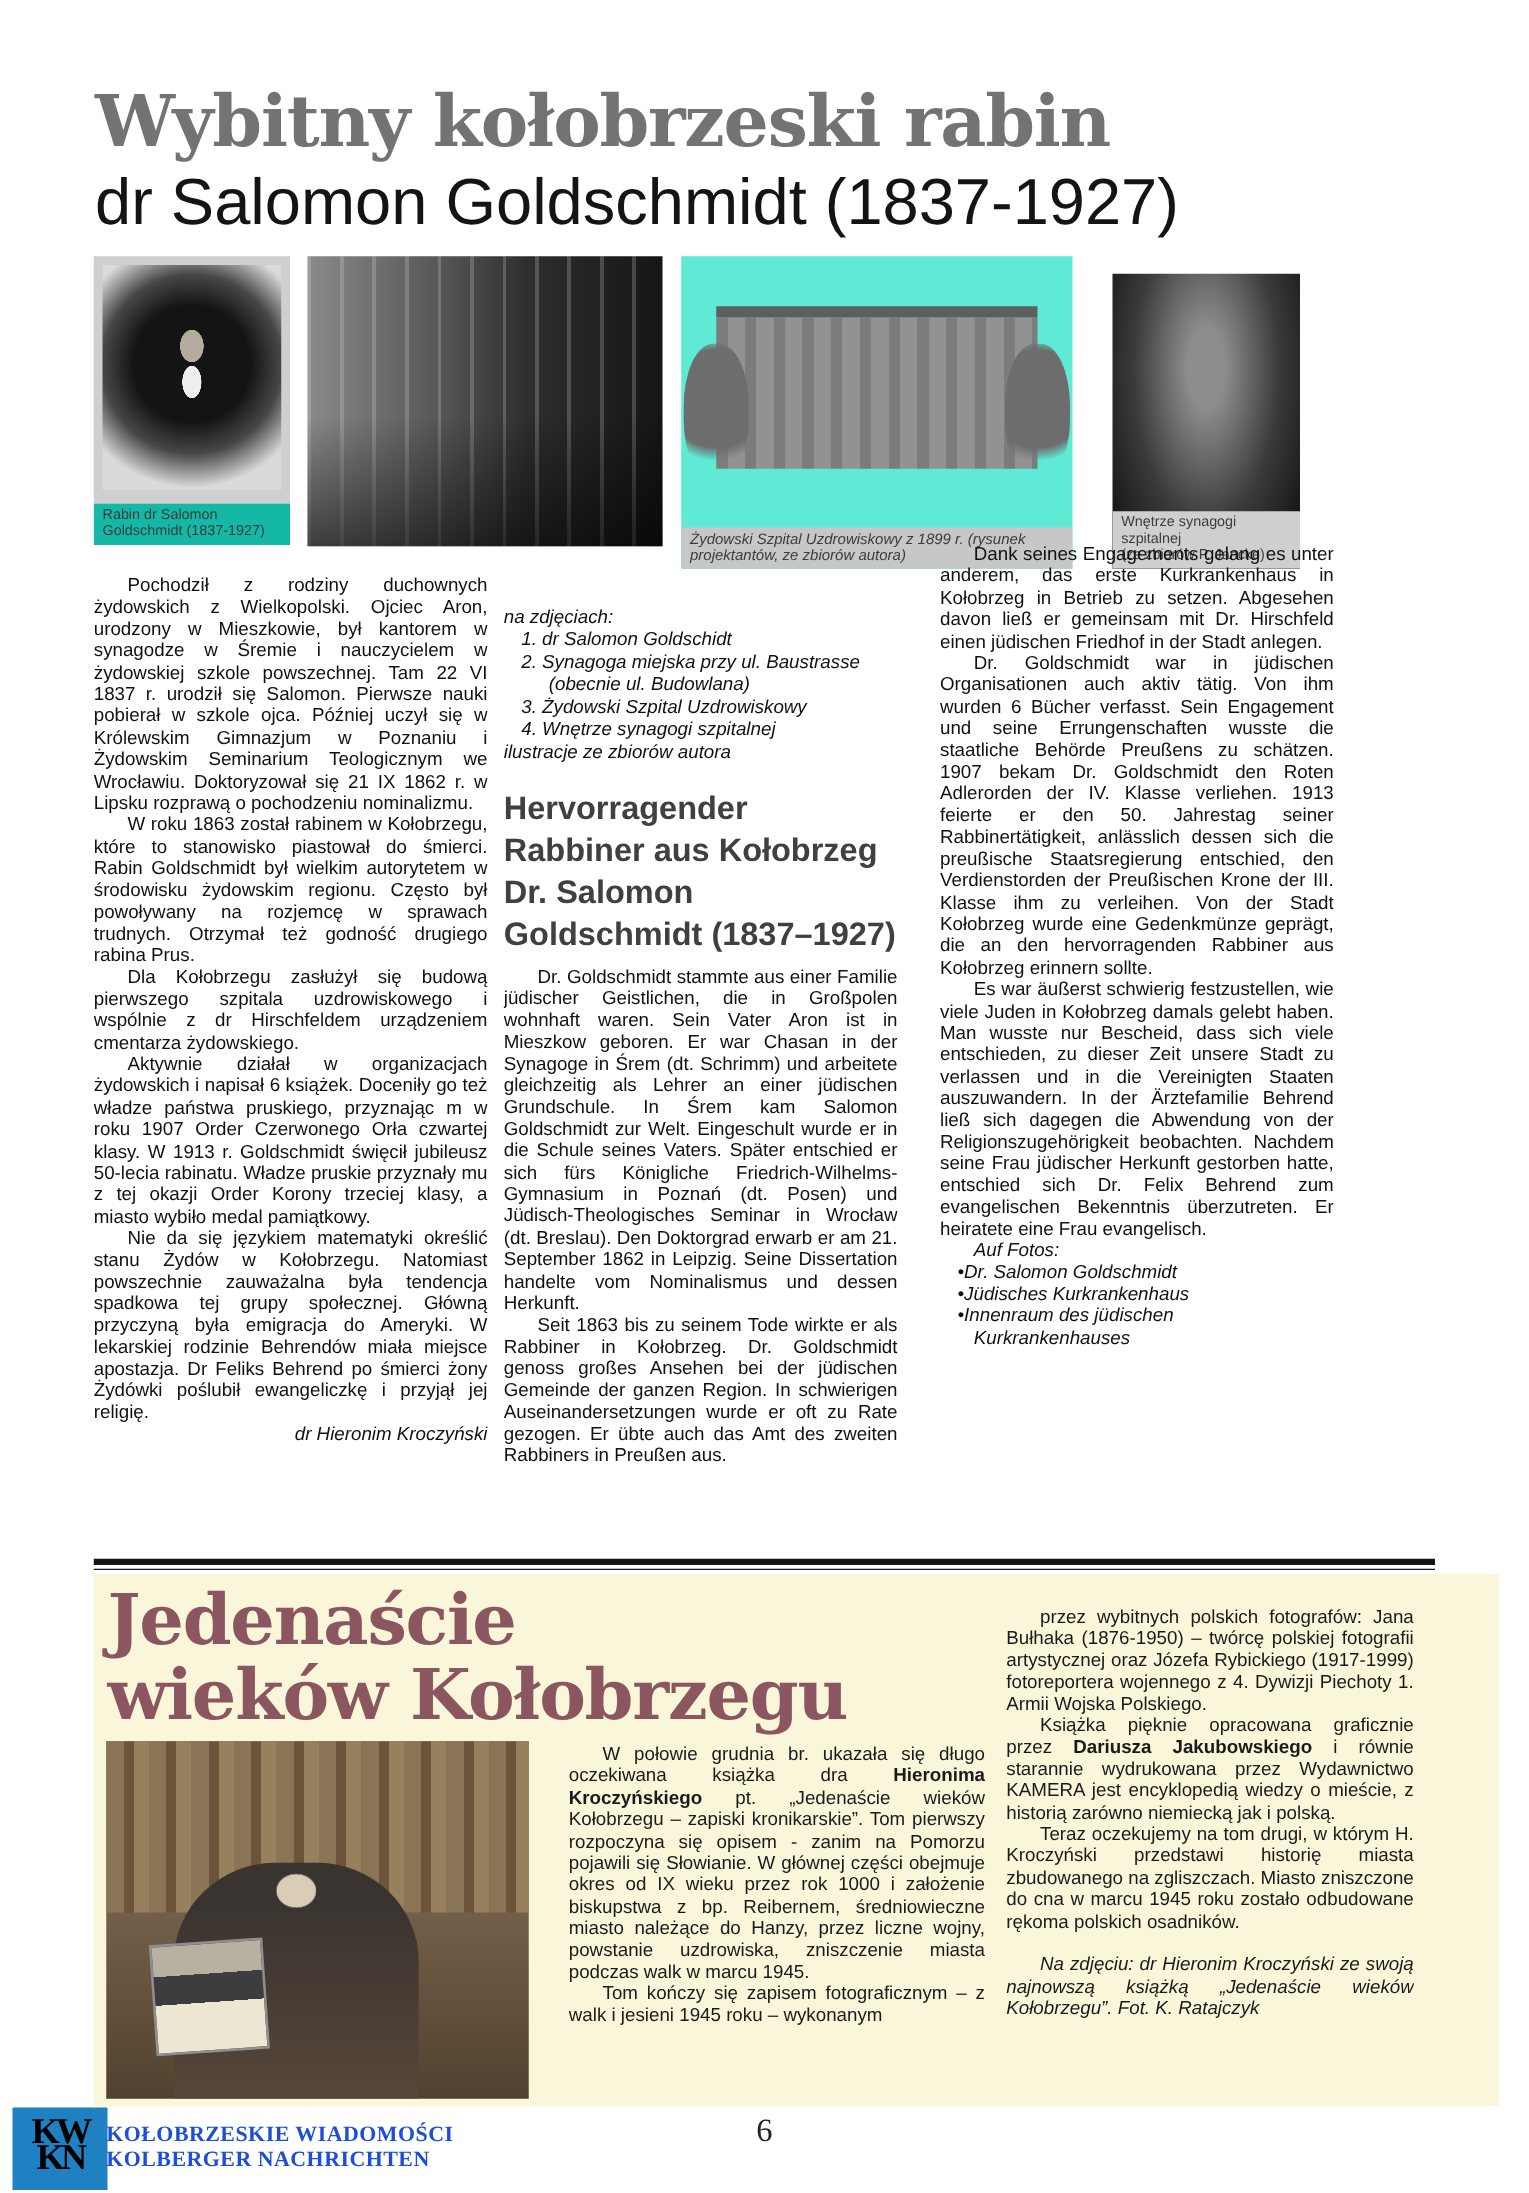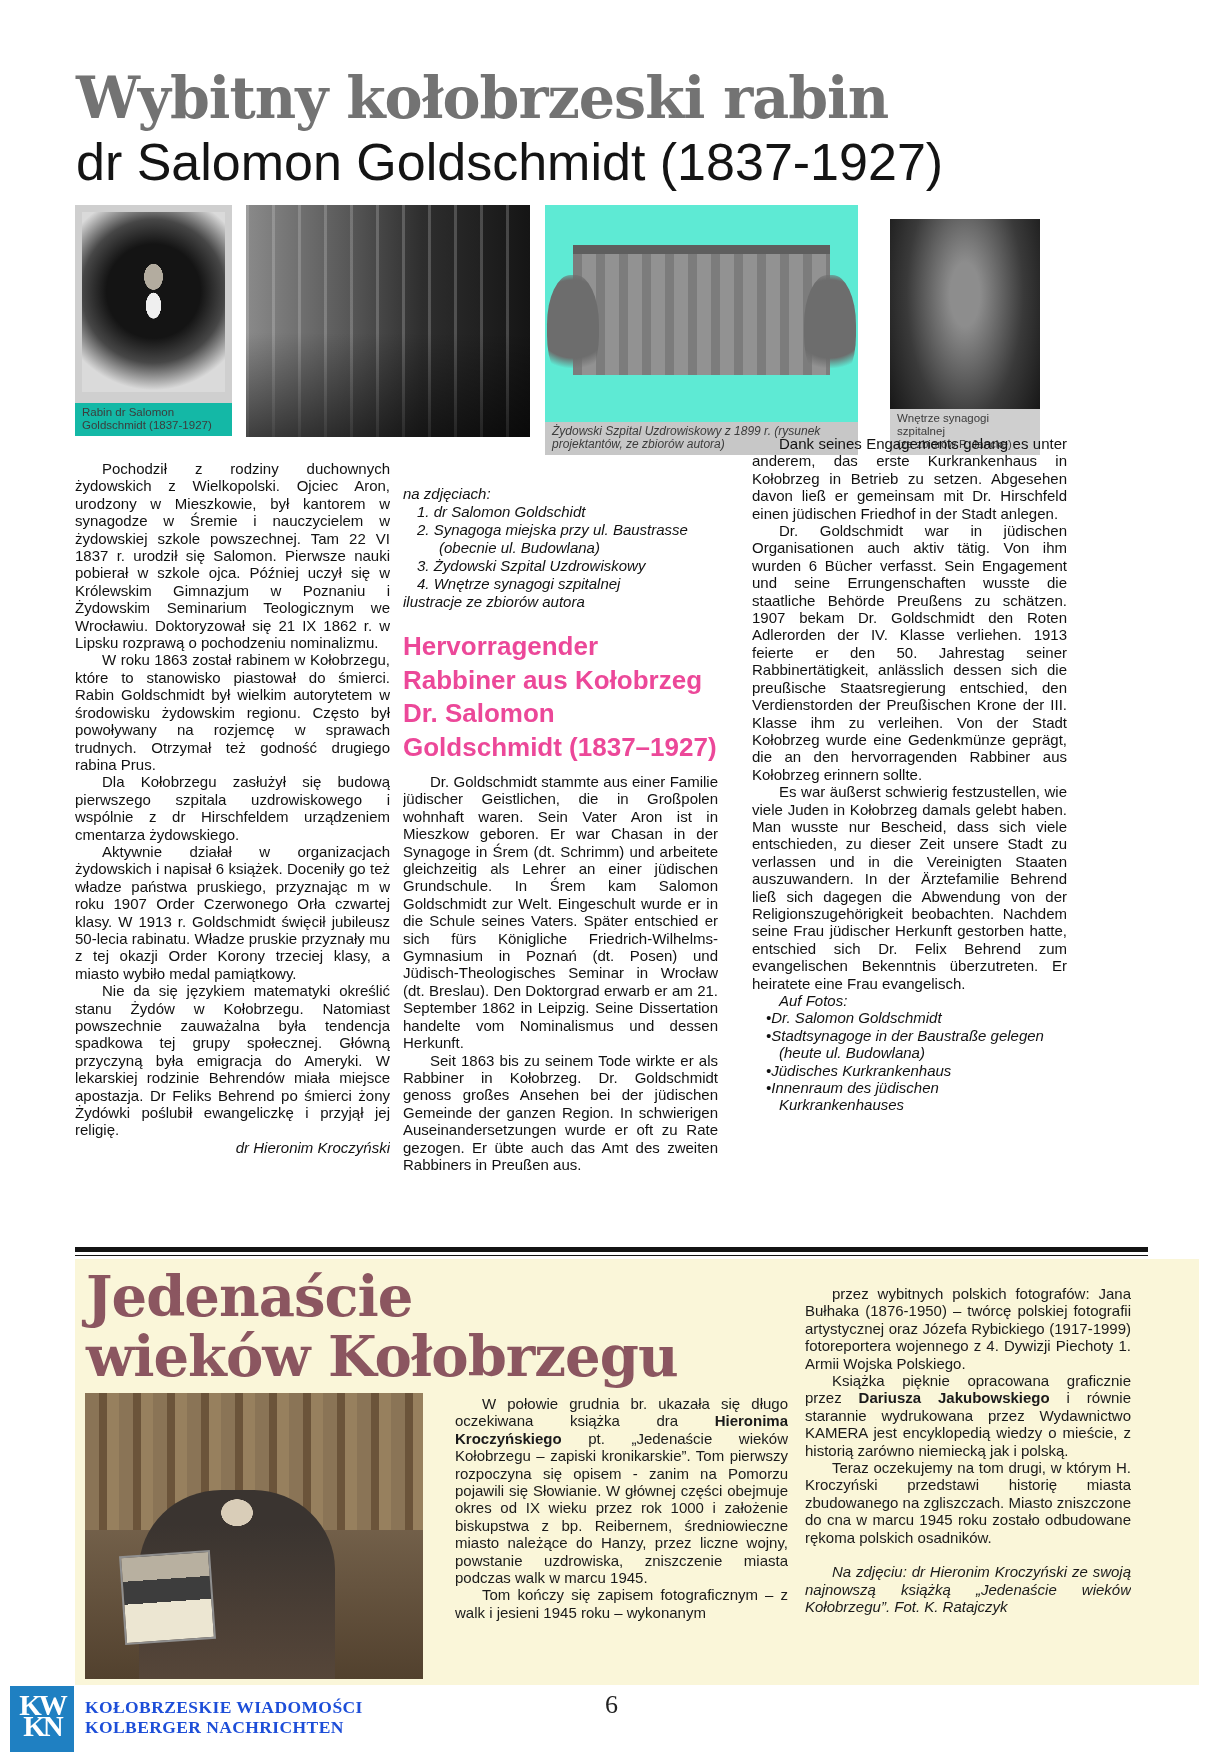--- a/index.html
+++ b/index.html
@@ -67,21 +67,21 @@
   }
   .col p { text-indent: 27px; }
   .c1 { left: 75px;  top: 460px; height: 697px; }
   .c2 { left: 403px; top: 485px; height: 690px; }
   .c3 { left: 731px; top: 435px; height: 692px; margin-left: 21px; }
   .sig { text-align: right; font-style: italic; }
   .iList { font-style: italic; line-height: 18px; text-align: left; }
   .iList .item { padding-left: 36px; text-indent: -22px; }
   .h-de {
     font-weight: bold; font-size: 26px; line-height: 33.5px;
-    text-align: left; margin-top: 19px; margin-bottom: 9px; color:#ec4899;
+    text-align: left; margin-top: 19px; margin-bottom: 9px; color:#404040;
   }
   .af { font-style: italic; }
   .af-head { text-indent: 27px; }
   .af-item { padding-left: 27px; text-indent: -13px; text-align: left; }
   .af-item::before { content: "\2022 "; }
   
   .rule-thick { position: absolute; left: 75px; top: 1247px; width: 1073px; border-top: 5px solid #141414; }
   .rule-thin  { position: absolute; left: 75px; top: 1255px; width: 1073px; border-top: 1px solid #141414; }
   .art2 {
     position: absolute; left: 75px; top: 1259px; width: 1124px; height: 426px;
@@ -114,22 +114,22 @@
     border: 2px solid #8f8f8f; transform: rotate(-4deg);
     background: linear-gradient(180deg, #b8b0a0 0 28%, #3d3d3d 28% 55%, #ece6d2 55% 100%);
   }
   .a2-col { position: absolute; font-size: 15px; line-height: 17.4px; text-align: justify; overflow: hidden; }
   .a2-col p { text-indent: 27px; }
   .a2-mid   { left: 380px; top: 136px; width: 333px; height: 284px; }
   .a2-right { left: 730px; top: 26px;  width: 326px; height: 392px; }
   .a2-capt  { font-style: italic; margin-top: 17px; }
   
   .logo {
-    position: absolute; left: 10px; top: 1686px; width: 64px; height: 66px;
-    background: #1f80c2; color: #ffffff; text-align: center;
+    position: absolute; left: 10px; top: 1686px; width: 76px; height: 66px;
+    background: #1f80c2; color: #000000; text-align: center;
     font-family: "Liberation Serif", serif; font-weight: bold;
     padding-top: 8px;
   }
   .logo div { font-size: 29px; line-height: 23px; letter-spacing: -3px; }
   .logo div:last-child { margin-top: -2px; }
   .foot-name {
     position: absolute; left: 85px; top: 1697px;
     font-family: "Liberation Serif", serif; font-weight: bold;
     font-size: 17.5px; line-height: 20px; color: #1d4ed8; letter-spacing: 0.4px;
   }
@@ -195,21 +195,20 @@
     <p>Seit 1863 bis zu seinem Tode wirkte er als Rabbiner in Kołobrzeg. Dr. Goldschmidt genoss großes Ansehen bei der jüdischen Gemeinde der ganzen Region. In schwierigen Auseinandersetzungen wurde er oft zu Rate gezogen. Er übte auch das Amt des zweiten Rabbiners in Preußen aus.</p>
   </div>
 
   <div class="col c3">
     <p>Dank seines Engagements gelang es unter anderem, das erste Kurkrankenhaus in Kołobrzeg in Betrieb zu setzen. Abgesehen davon ließ er gemeinsam mit Dr. Hirschfeld einen jüdischen Friedhof in der Stadt anlegen.</p>
     <p>Dr. Goldschmidt war in jüdischen Organisationen auch aktiv tätig. Von ihm wurden 6 Bücher verfasst. Sein Engagement und seine Errungenschaften wusste die staatliche Behörde Preußens zu schätzen. 1907 bekam Dr. Goldschmidt den Roten Adlerorden der IV. Klasse verliehen. 1913 feierte er den 50. Jahrestag seiner Rabbinertätigkeit, anlässlich dessen sich die preußische Staatsregierung entschied, den Verdienstorden der Preußischen Krone der III. Klasse ihm zu verleihen. Von der Stadt Kołobrzeg wurde eine Gedenkmünze geprägt, die an den hervorragenden Rabbiner aus Kołobrzeg erinnern sollte.</p>
     <p>Es war äußerst schwierig festzustellen, wie viele Juden in Kołobrzeg damals gelebt haben. Man wusste nur Bescheid, dass sich viele entschieden, zu dieser Zeit unsere Stadt zu verlassen und in die Vereinigten Staaten auszuwandern. In der Ärztefamilie Behrend ließ sich dagegen die Abwendung von der Religionszugehörigkeit beobachten. Nachdem seine Frau jüdischer Herkunft gestorben hatte, entschied sich Dr. Felix Behrend zum evangelischen Bekenntnis überzutreten. Er heiratete eine Frau evangelisch.</p>
     <div class="af">
       <div class="af-head">Auf Fotos:</div>
       <div class="af-item">Dr. Salomon Goldschmidt</div>
-      <div class="af-item">Stadtsynagoge in der Baustraße gelegen (heute ul. Budowlana)</div>
       <div class="af-item">Jüdisches Kurkrankenhaus</div>
       <div class="af-item">Innenraum des jüdischen Kurkrankenhauses</div>
     </div>
   </div>
 
   <div class="rule-thick"></div>
   <div class="rule-thin"></div>
   <div class="art2">
     <div class="a2-t a2-t1">Jedenaście</div>
     <div class="a2-t a2-t2">wieków Kołobrzegu</div>

